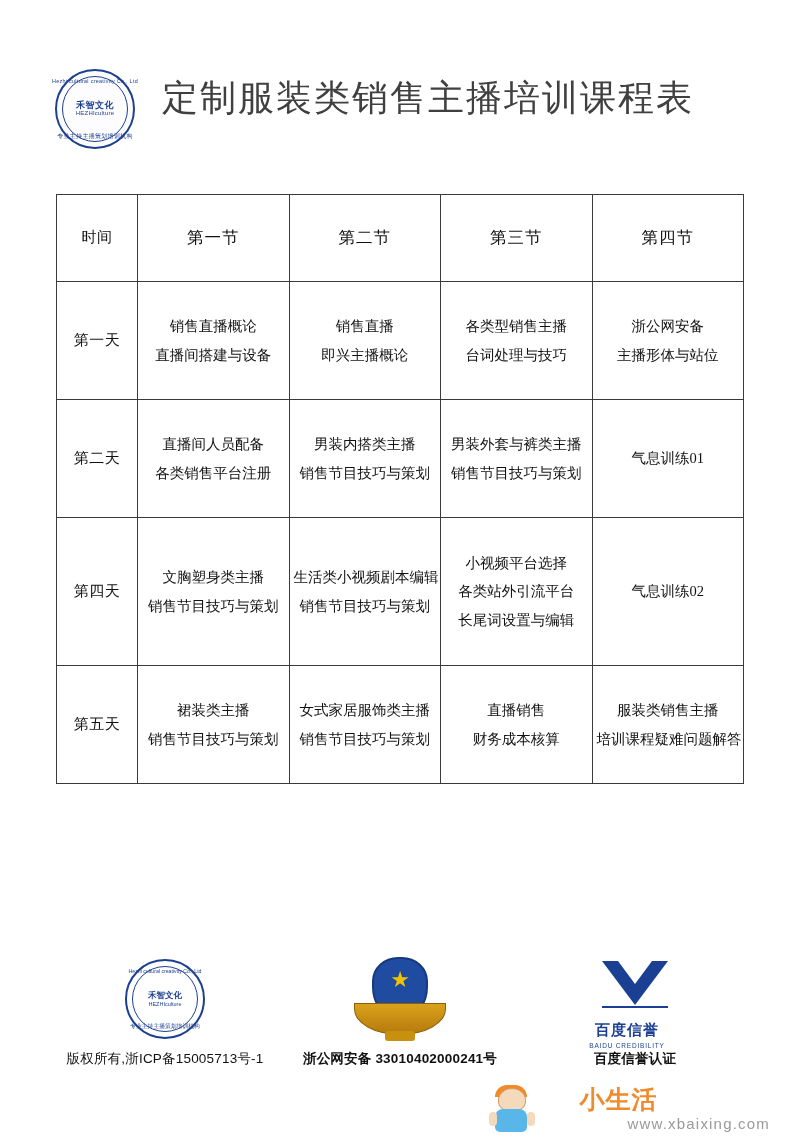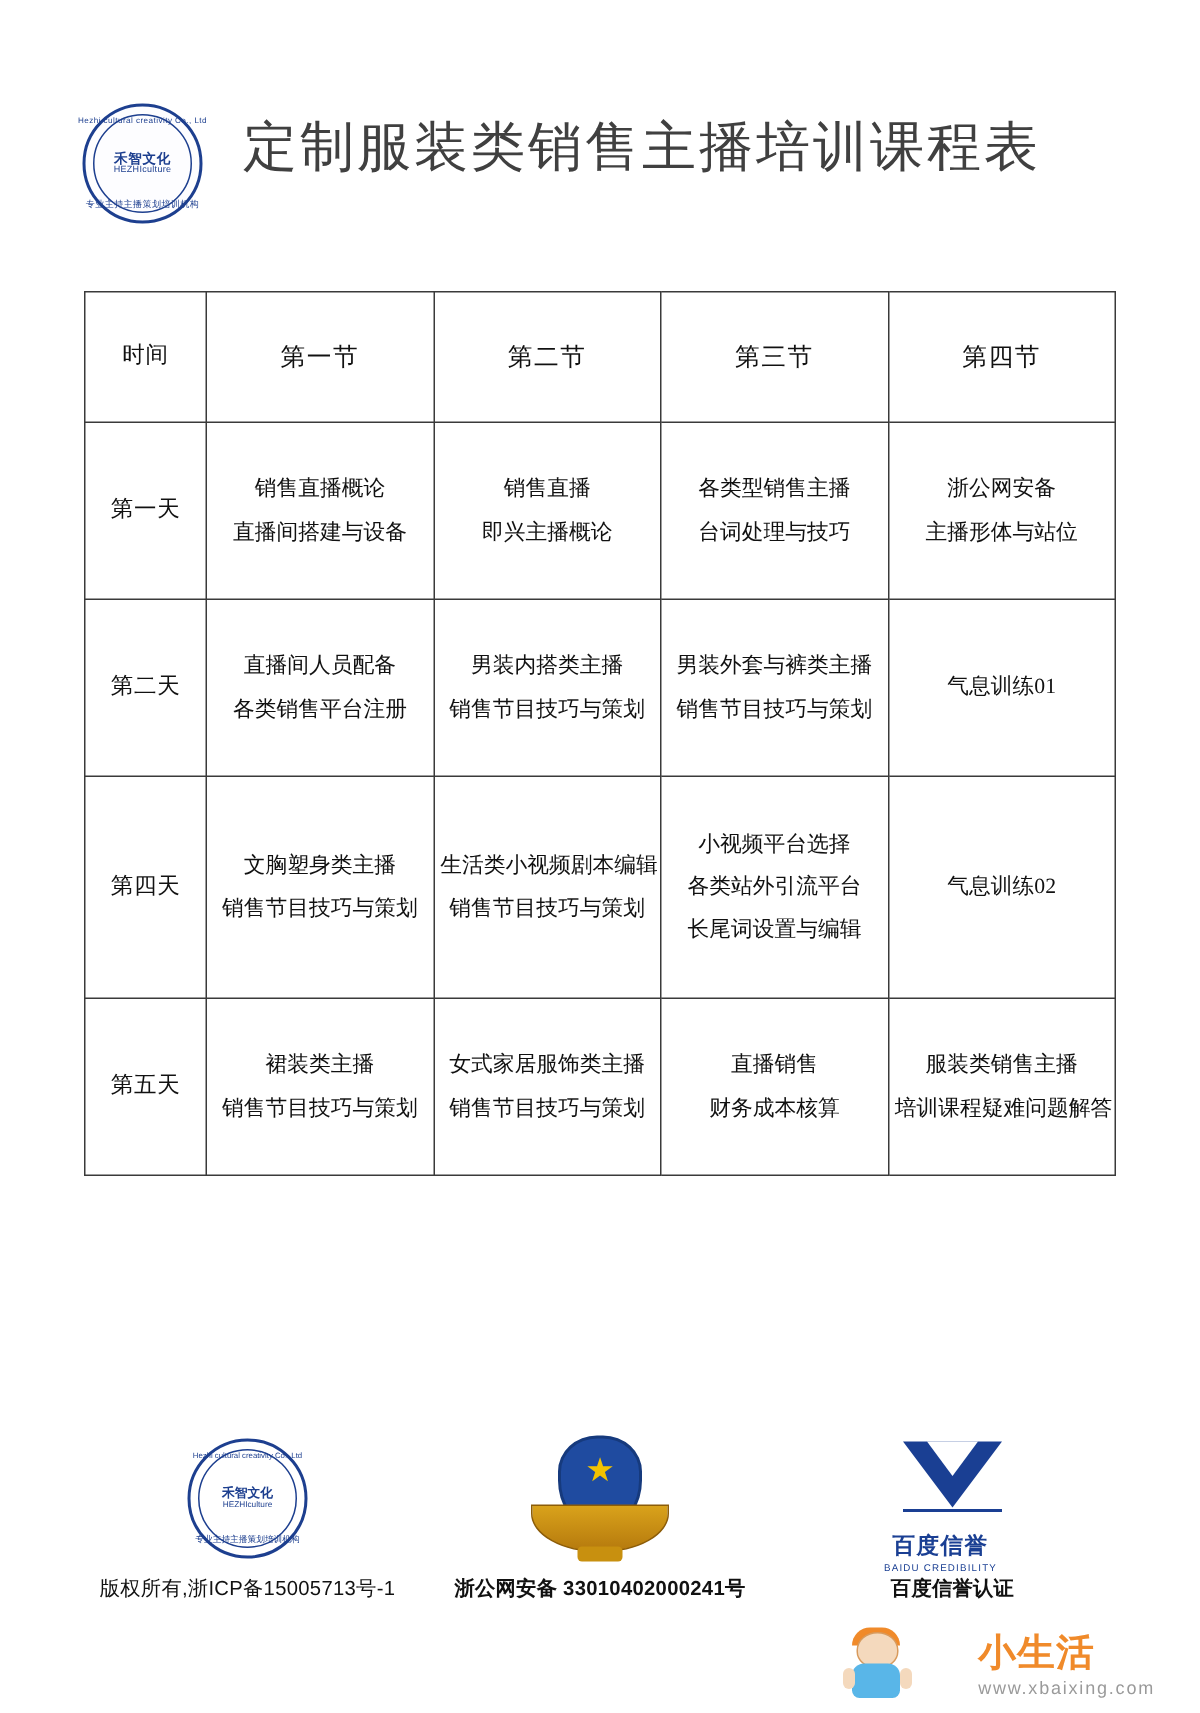--- a/index.html
+++ b/index.html
@@ -249,21 +249,21 @@
   }
   .wm-figure .arm-l { left: -2px; }
   .wm-figure .arm-r { right: -2px; }
   .wm-text .cn {
     font-family: "Liberation Sans", sans-serif;
     font-size: 25px; font-weight: bold; color: #f08a2a; letter-spacing: 1px;
     line-height: 1;
   }
   .wm-text .en {
     font-family: "Liberation Sans", sans-serif;
-    font-size: 12px; color: #9a9a9a; letter-spacing: 1.2px; text-align: right; margin-top: 3px;
+    font-size: 15px; color: #9a9a9a; letter-spacing: 1.2px; text-align: right; margin-top: 3px; margin-left: 48px;
   }
 </style>
 </head>
 <body>
 
 <div class="header">
   <div class="logo">
     <div class="ring-outer"></div>
     <div class="ring-inner"></div>
     <div class="arc-top">Hezhi cultural creativity Co., Ltd</div>

